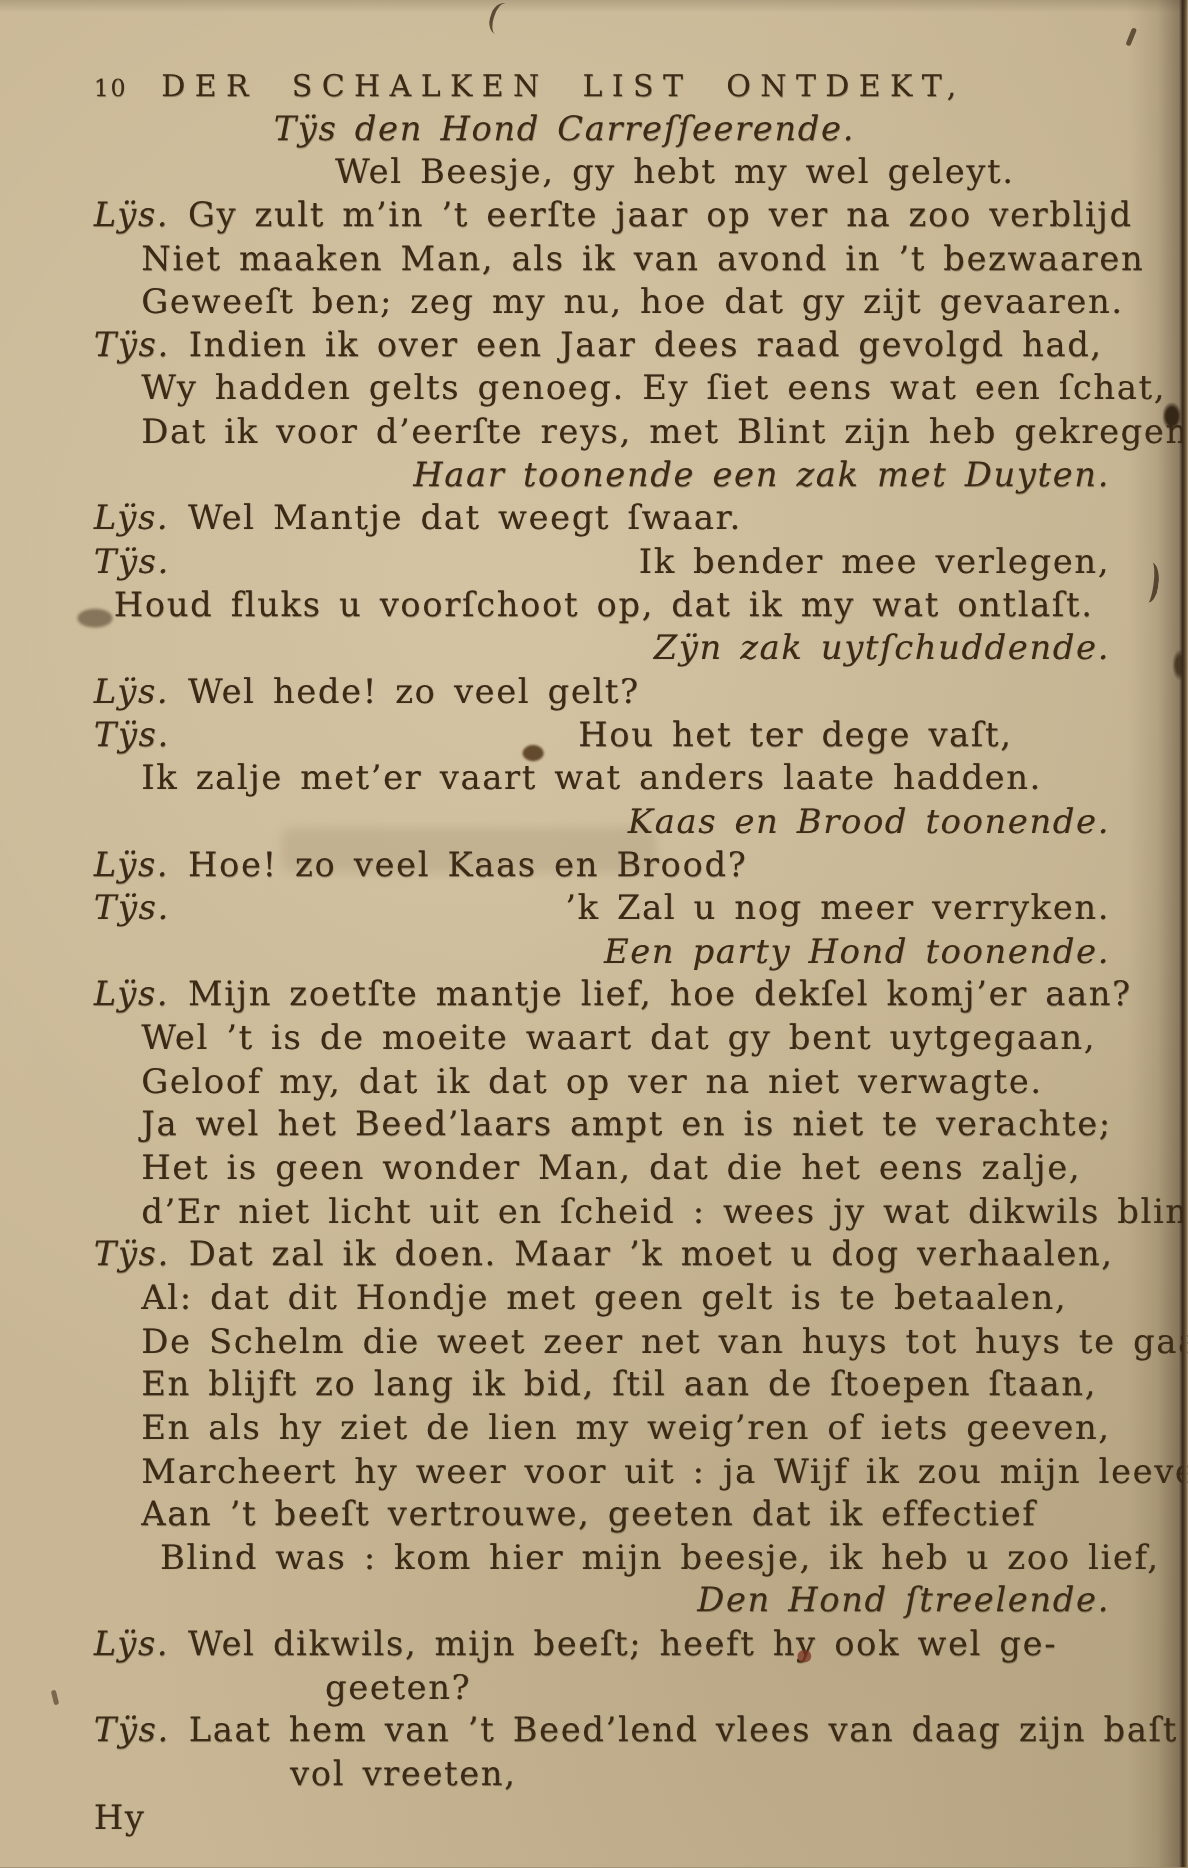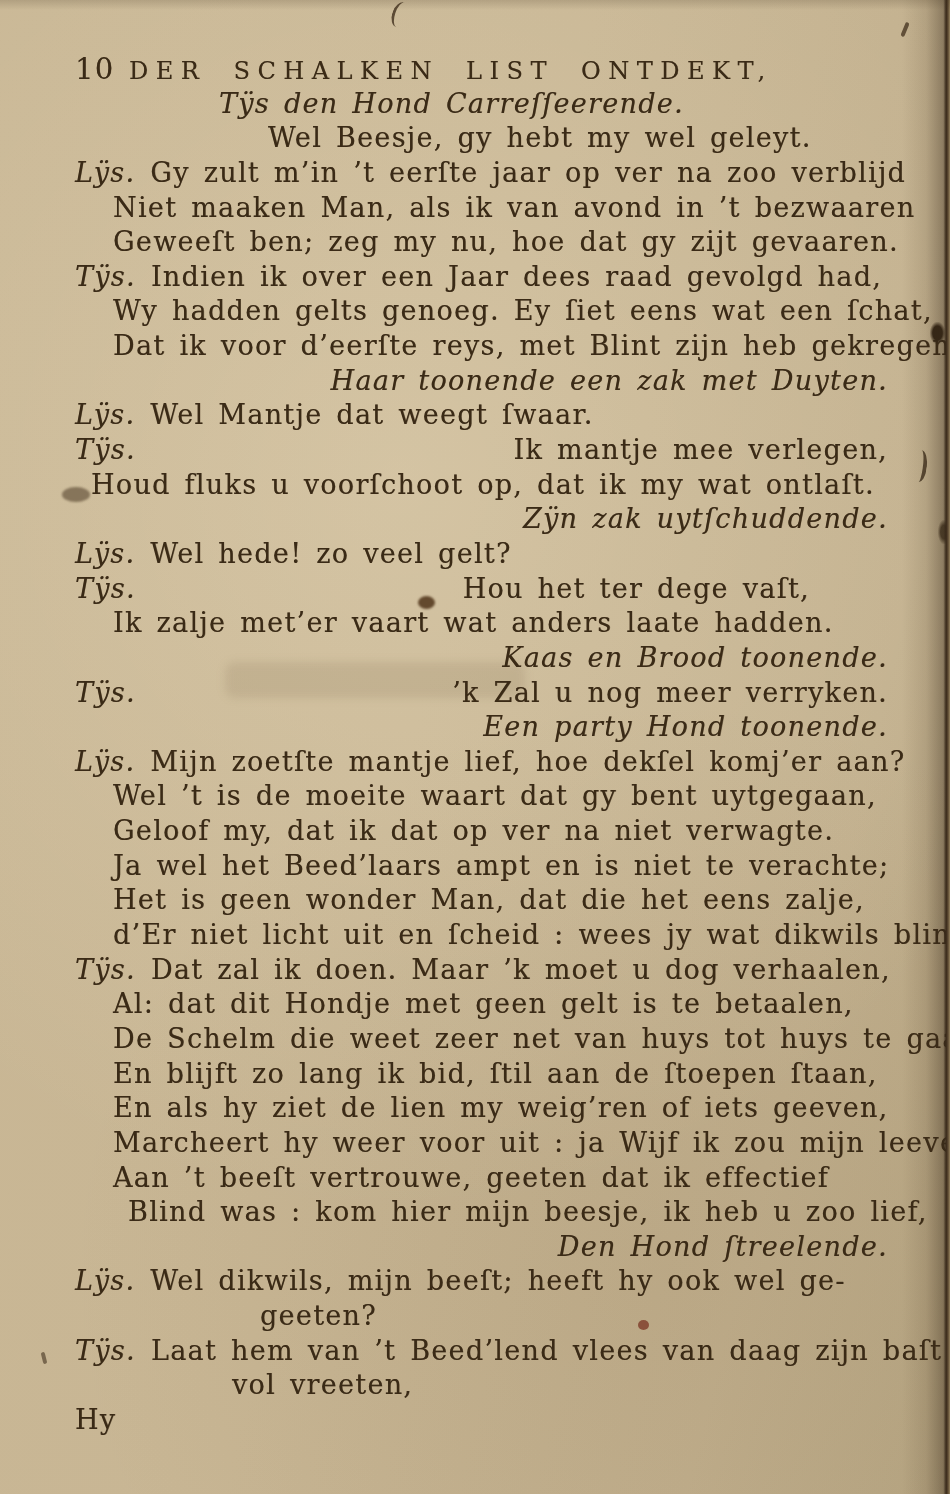--- a/index.html
+++ b/index.html
@@ -27,21 +27,21 @@
   .content{
     position:absolute;left:75px;top:52px;width:813px;
     text-shadow:0.3px 0.4px 0.6px rgba(45,28,12,0.45);
   }
   .line{
     height:34.65px;line-height:34.65px;
     font-size:27px;letter-spacing:1.3px;word-spacing:4px;
     white-space:nowrap;
   }
   .hdr{display:flex;align-items:baseline;}
-  .pagenum{font-size:29px;width:52px;flex:none;}
+  .pagenum{font-size:19px;width:52px;flex:none;}
   .title{font-size:24px;letter-spacing:7.5px;word-spacing:12px;margin-left:2px;}
   .stage-c{font-style:italic;text-align:center;padding-right:60px;}
   .stage-r{font-style:italic;text-align:right;}
   .ind-beesje{padding-left:193px;}
   .ind-geeten{padding-left:185px;}
   .ind-vol{padding-left:157px;}
   .cont{padding-left:38px;}
   .cont-sm{padding-left:16px;}
   .cont-deep{padding-left:53px;}
   .speaker{font-style:italic;padding-right:15px;}
@@ -97,35 +97,36 @@
     <div class="line"><span class="speaker">Tÿs.</span><span class="txt">Indien ik over een Jaar dees raad gevolgd had,</span></div>
     <div class="line cont">Wy hadden gelts genoeg. Ey ſiet eens wat een ſchat,</div>
     <div class="line cont">Dat ik voor d’eerſte reys, met Blint zijn heb gekregen,</div>
 
     <div class="line stage-r">Haar toonende een zak met Duyten.</div>
 
     <div class="line"><span class="speaker">Lÿs.</span><span class="txt">Wel Mantje dat weegt ſwaar.</span></div>
 
     <div class="line split">
         <span class="speaker">Tÿs.</span>
-        <span class="txt">Ik mantje mee verlegen,</span>
+        <span class="txt">Ik bender mee verlegen,</span>
       </div>
     <div class="line cont-sm">Houd fluks u voorſchoot op, dat ik my wat ontlaſt.</div>
 
     <div class="line stage-r">Zÿn zak uytſchuddende.</div>
 
     <div class="line"><span class="speaker">Lÿs.</span><span class="txt">Wel hede! zo veel gelt?</span></div>
     <div class="line split mid">
         <span class="speaker">Tÿs.</span>
         <span class="txt">Hou het ter dege vaſt,</span>
       </div>
     <div class="line cont">Ik zalje met’er vaart wat anders laate hadden.</div>
 
     <div class="line stage-r">Kaas en Brood toonende.</div>
 
+    <div class="line"><span class="speaker">Lÿs.</span><span class="txt">Hoe! zo veel Kaas en Brood?</span></div>
     <div class="line split">
         <span class="speaker">Tÿs.</span>
         <span class="txt">’k Zal u nog meer verryken.</span>
       </div>
 
     <div class="line stage-r">Een party Hond toonende.</div>
 
     <div class="line"><span class="speaker">Lÿs.</span><span class="txt">Mijn zoetſte mantje lief, hoe dekſel komj’er aan?</span></div>
     <div class="line cont">Wel ’t is de moeite waart dat gy bent uytgegaan,</div>
     <div class="line cont">Geloof my, dat ik dat op ver na niet verwagte.</div>

